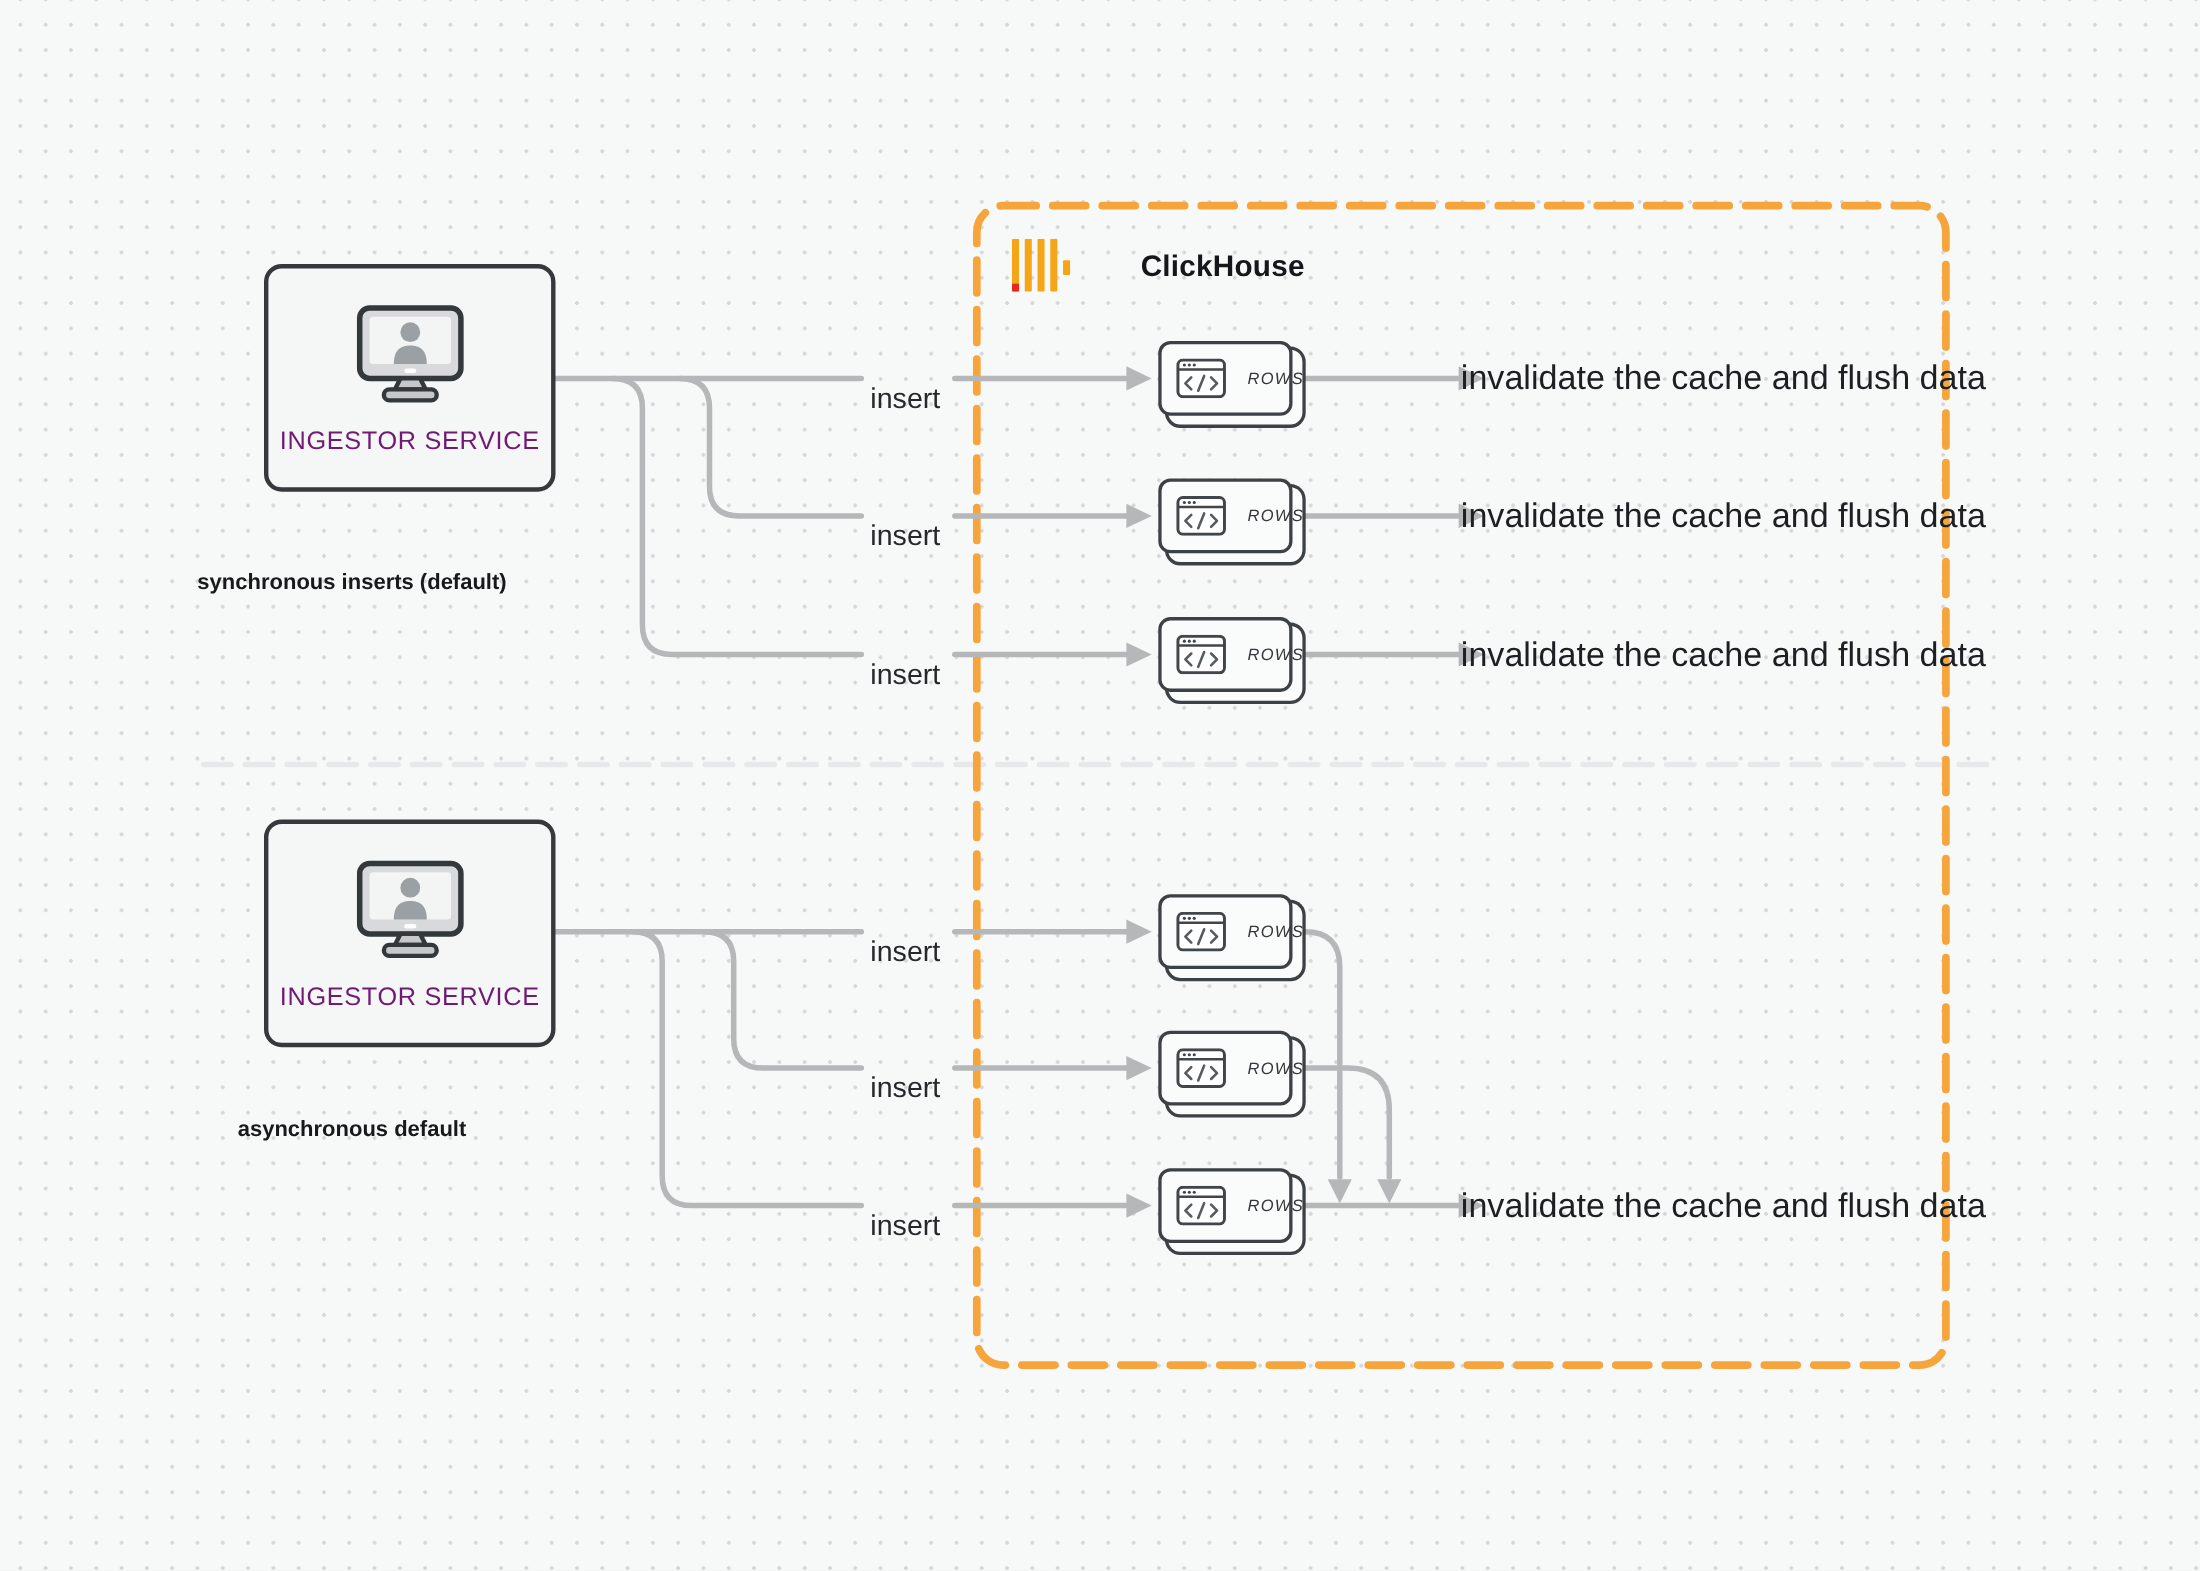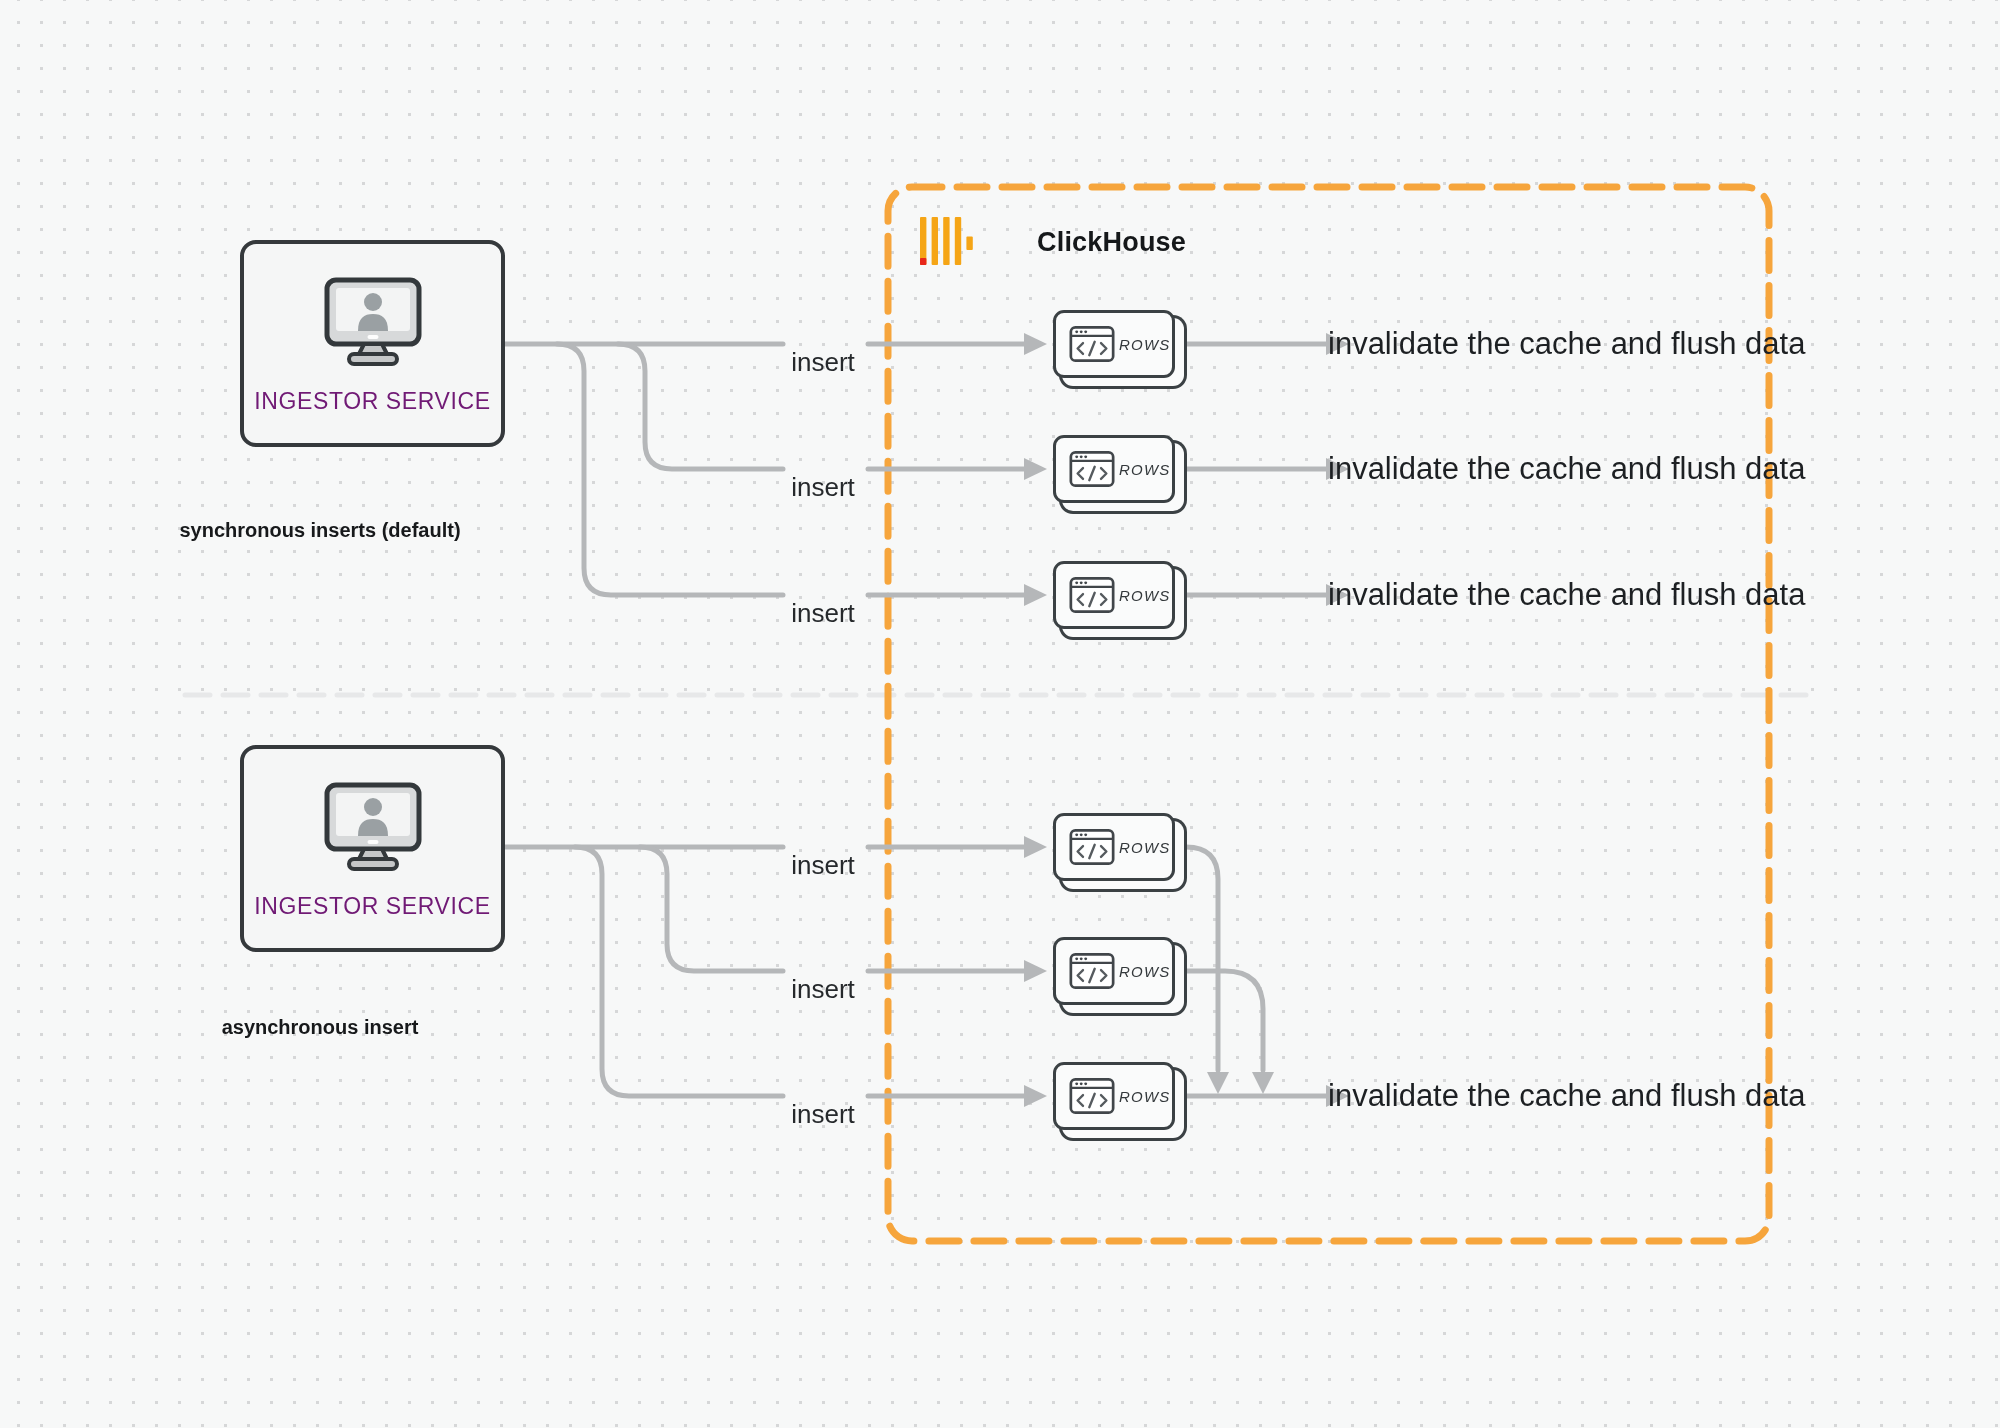--- a/index.html
+++ b/index.html
@@ -36,21 +36,21 @@
     font-size:31px;color:#1d2023;white-space:nowrap;margin-left:20px;
   }
   .rows-card{
     position:absolute;left:1053px;width:116px;height:62px;
     background:#fafbfb;border:3px solid #3b4144;border-radius:11px;
     box-shadow:9px 8px 0 0 #fafbfb, 9px 8px 0 3px #3b4144;
     display:flex;align-items:center;
   }
   .rows-card .code-ico{margin-left:13px;flex:0 0 auto;}
   .rows-label{
-    margin-left:4px;font-size:15px;font-style:italic;font-weight:500;
+    margin-left:19px;font-size:15px;font-style:italic;font-weight:500;
     letter-spacing:1.2px;color:#33383b;
   }
   .ch-logo{position:absolute;left:920px;top:217px;}
   .ch-label{
     position:absolute;left:1037px;top:242px;transform:translateY(-50%);
     font-size:27px;font-weight:700;color:#15181a;letter-spacing:.2px;
   }
 </style>
 </head>
 <body>
@@ -127,21 +127,21 @@
       <rect x="4" y="4" width="92" height="64" rx="9" fill="#d7d9da" stroke="#33383b" stroke-width="5"></rect>
       <rect x="13" y="12" width="74" height="43" rx="3" fill="#f3f4f4"></rect>
       <circle cx="50" cy="26" r="9" fill="#9aa0a3"></circle>
       <path d="M35 55 C35 42 41 38 50 38 C59 38 65 42 65 55 Z" fill="#9aa0a3"></path>
       <rect x="44.5" y="59" width="11" height="4" rx="2" fill="#fdfdfd"></rect>
       <path d="M41 68 L59 68 L64 78 L36 78 Z" fill="#c5c7c8" stroke="#33383b" stroke-width="4" stroke-linejoin="round"></path>
       <rect x="26" y="78" width="48" height="10" rx="5" fill="#c5c7c8" stroke="#33383b" stroke-width="4"></rect>
     </svg>
     <div class="ingestor-label">INGESTOR SERVICE</div>
   </div>
-  <div class="caption" style="top:1027px;">asynchronous insert</div>
+  <div class="caption" style="top:1027px;">asynchronous default</div>
 
   <div class="insert-label" style="top:344px;">insert</div>
   <div class="insert-label" style="top:469px;">insert</div>
   <div class="insert-label" style="top:595px;">insert</div>
   <div class="insert-label" style="top:847px;">insert</div>
   <div class="insert-label" style="top:971px;">insert</div>
   <div class="insert-label" style="top:1096px;">insert</div>
 
   <div class="rows-card" style="top:310px;">
     <svg class="code-ico" width="46" height="36" viewBox="0 0 50 40">

